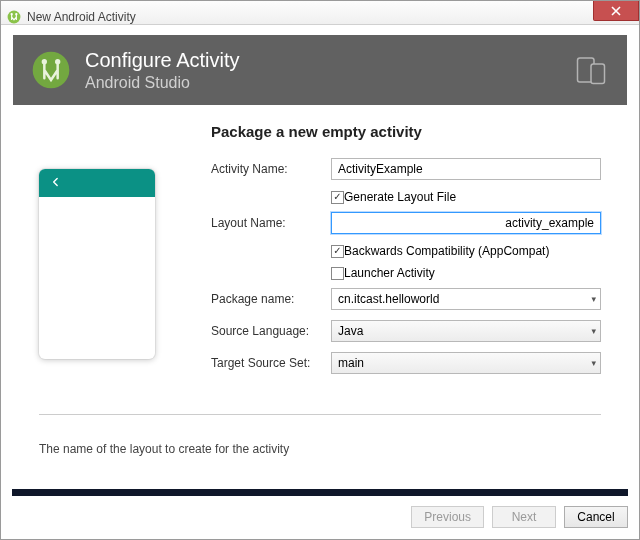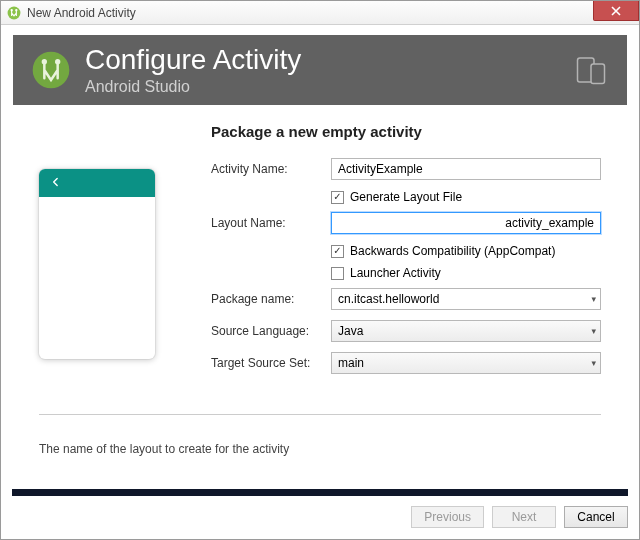--- a/index.html
+++ b/index.html
@@ -10,21 +10,21 @@
     background: #fff;
     width: 640px;
     height: 540px;
     overflow: hidden;
   }
   .titlebar {
     height: 24px;
     background: linear-gradient(#fdfdfd,#f0f0f0);
     border-bottom: 1px solid #d0d0d0;
     display: flex;
-    align-items: center;
+    align-items: flex-end;
     padding: 0 0 0 6px;
     position: relative;
   }
   .titlebar .app-icon {
     width: 14px; height:14px; margin-right:6px;
   }
   .titlebar .title { color:#444; }
   .titlebar .close {
     position:absolute; right:0; top:0;
     width:46px; height:20px;
@@ -40,21 +40,21 @@
   .inner { padding:10px 12px 10px 12px; }
   .header {
     background:#616161;
     height:70px;
     display:flex;
     align-items:center;
     padding:0 18px;
     color:#fff;
   }
   .as-logo { width:40px; height:40px; margin-right:14px; }
-  .header h1 { margin:0; font-weight:400; font-size:28px; }
+  .header h1 { margin:0; font-weight:400; font-size:20px; }
   .header .sub { font-size:16px; color:#d0d0d0; margin-top:2px; }
   .header .spacer { flex:1; }
   .devices-icon { width:36px; height:36px; opacity:.7; }
   .content {
     display:flex;
     padding:18px 26px 0 26px;
     gap:32px;
   }
   .preview {
     width:140px;
@@ -91,21 +91,21 @@
     background:#fff;
   }
   input.focused { border:1px solid #3399ff; outline:1px solid #bcdcff;text-align:right; }
   .combo {
     display:flex; align-items:center; justify-content:space-between;
     background:linear-gradient(#fafafa,#ececec);
     padding-right:4px;
   }
   .combo.editable { background:#fff; }
   .combo .chev { color:#555; font-size:9px; }
-  .chk-row { display:flex; align-items:center; margin:0 0 8px 120px; gap:6px; }
+  .chk-row { display:flex; align-items:center; margin:0 0 8px 120px; }
   .chk {
     width:13px; height:13px; border:1px solid #888; background:#fff;
     display:flex; align-items:center; justify-content:center;
     font-size:10px; color:#333;
   }
   .chk.checked::after { content:"✓"; line-height:1; }
   .hint-area {
     margin:30px 26px 0 26px;
     border-top:1px solid #ccc;
     padding-top:27px;

